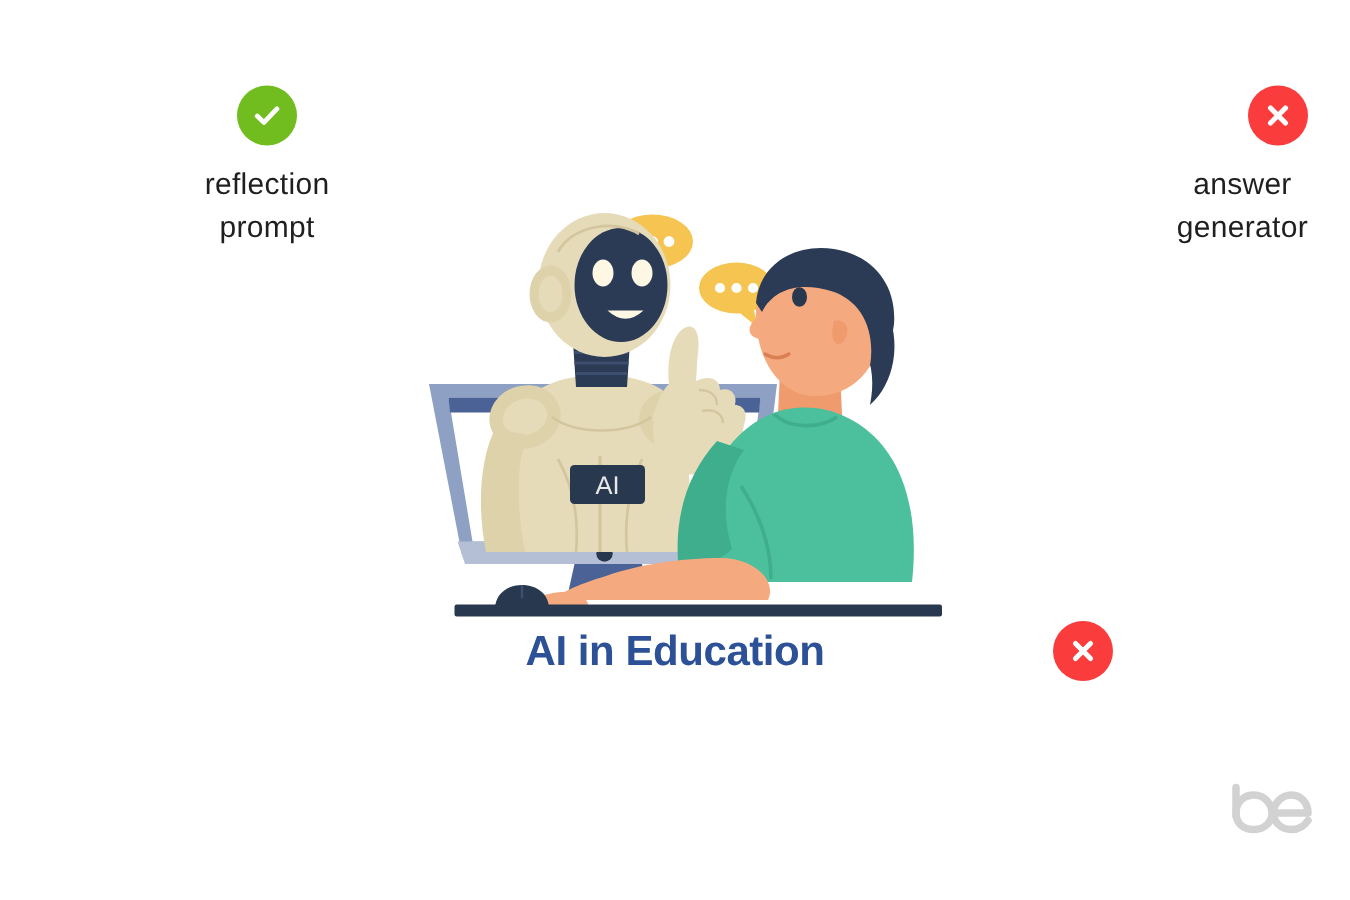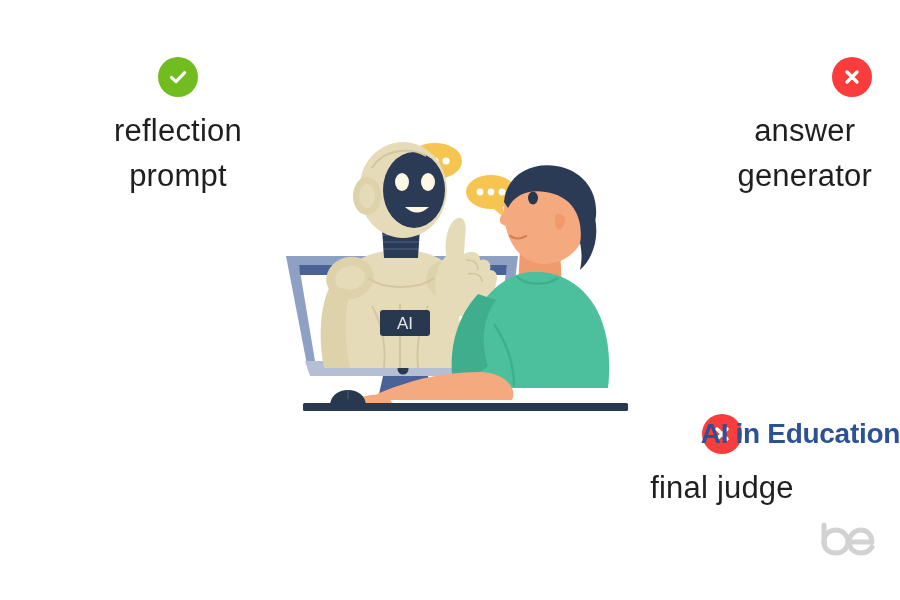--- a/index.html
+++ b/index.html
@@ -32,41 +32,41 @@
     display: flex;
     align-items: center;
     justify-content: center;
     flex: none;
   }
   .badge svg { display: block; }
 
   .label-text {
     margin-top: 12px;
     font-family: "Liberation Sans", sans-serif;
-    font-size: 31px;
+    font-size: 20px;
     font-weight: 400;
     line-height: 1.45;
     color: #1f1f1f;
     text-align: center;
     letter-spacing: 0.2px;
     white-space: pre-line;
   }
 
   #block-reflection { left: 28px;  top: 57px; }
   #block-answer     { left: 572px; top: 57px; align-items: flex-end; }
   #block-feedback   { left: 28px;  top: 414px; }
   #block-judge      { left: 572px; top: 414px; }
 
   
   #title {
     position: absolute;
     left: 0;
     top: 418px;
     width: 900px;
-    text-align: right;
+    text-align: center;
     font-family: "Liberation Sans", sans-serif;
     font-size: 28px;
     font-weight: bold;
     letter-spacing: -0.3px;
     color: #2d5196;
   }
 
   
   #illustration {
     position: absolute;
@@ -113,21 +113,20 @@
 generator</div>
   </div>
 
 
   <div class="label-block" id="block-judge">
     <div class="badge" style="background:#fa3c3c;">
       <svg width="24" height="24" viewBox="0 0 24 24" aria-hidden="true">
         <path d="M7 7 L17 17 M17 7 L7 17" fill="none" stroke="#ffffff" stroke-width="3.4" stroke-linecap="round"></path>
       </svg>
     </div>
-    <div class="label-text">final judge</div>
   </div>
 
   <div id="illustration">
     <svg width="366" height="290" viewBox="0 0 366 290" aria-hidden="true">
 
       <g>
 
         <path d="M18 128 L250 128 L236 242 L40 242 Z" fill="#8ea0c4"></path>
 
         <path d="M31 137 L239 137 L226 233 L47 233 Z" fill="#ffffff"></path>

